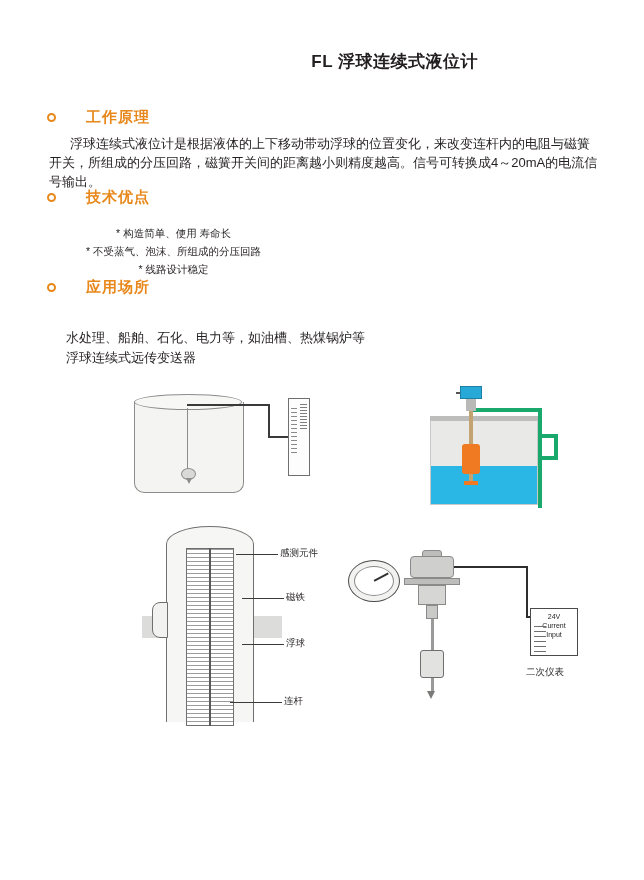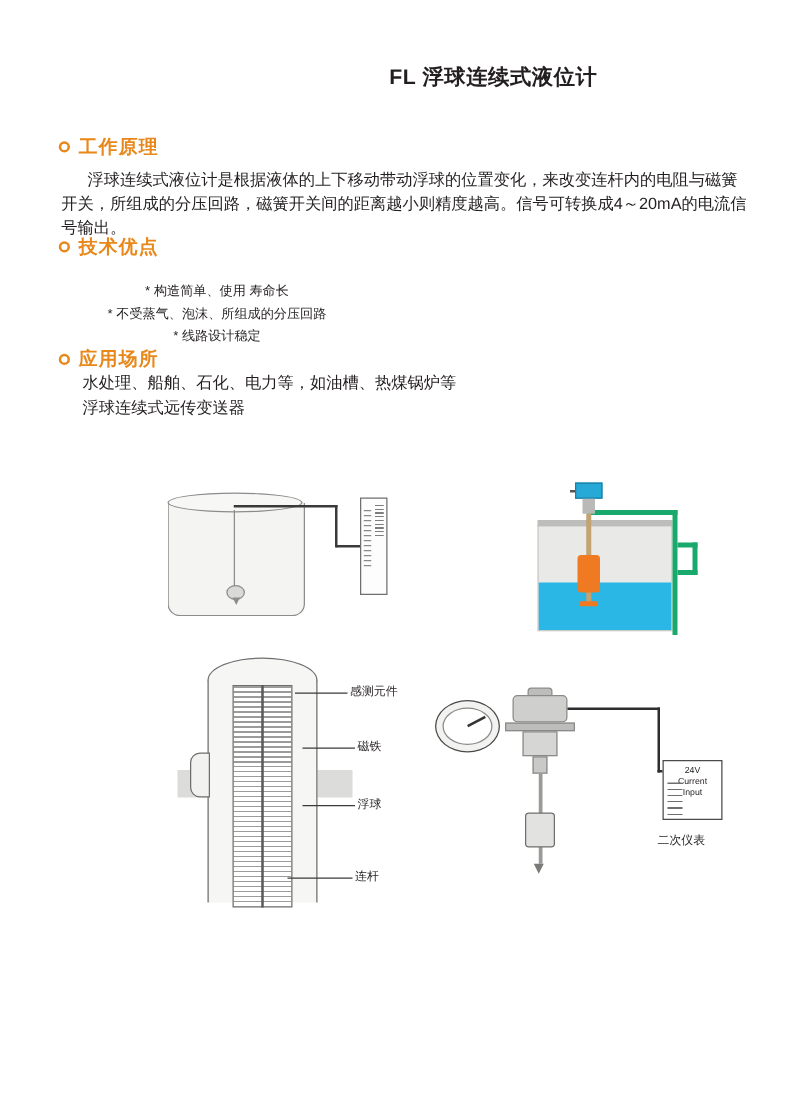--- a/index.html
+++ b/index.html
@@ -46,20 +46,21 @@
     border: 2px solid #e8871a;
     box-sizing: border-box;
     background: #ffffff;
     flex: none;
   }
   .sec-title {
     font-size: 15px;
     font-weight: bold;
     color: #e8871a;
     letter-spacing: 1px;
+    margin-left: 23px;
   }
   #head-principle { top: 108px; }
   #head-advantage { top: 188px; }
   #head-application { top: 278px; }
 
   
   .para {
     position: absolute;
     font-size: 13px;
     line-height: 19px;
@@ -80,21 +81,21 @@
     list-style: none;
     font-size: 10.5px;
     line-height: 18px;
     text-align: center;
   }
   .bullet-list li::before {
     content: "*";
     margin-right: 3px;
   }
   #app-lines {
-    top: 296px;
+    top: 328px;
     left: 66px;
     width: 450px;
   }
   #app-lines div { line-height: 20px; }
 
   
   .figures {
     position: absolute;
     top: 382px;
     left: 0;

